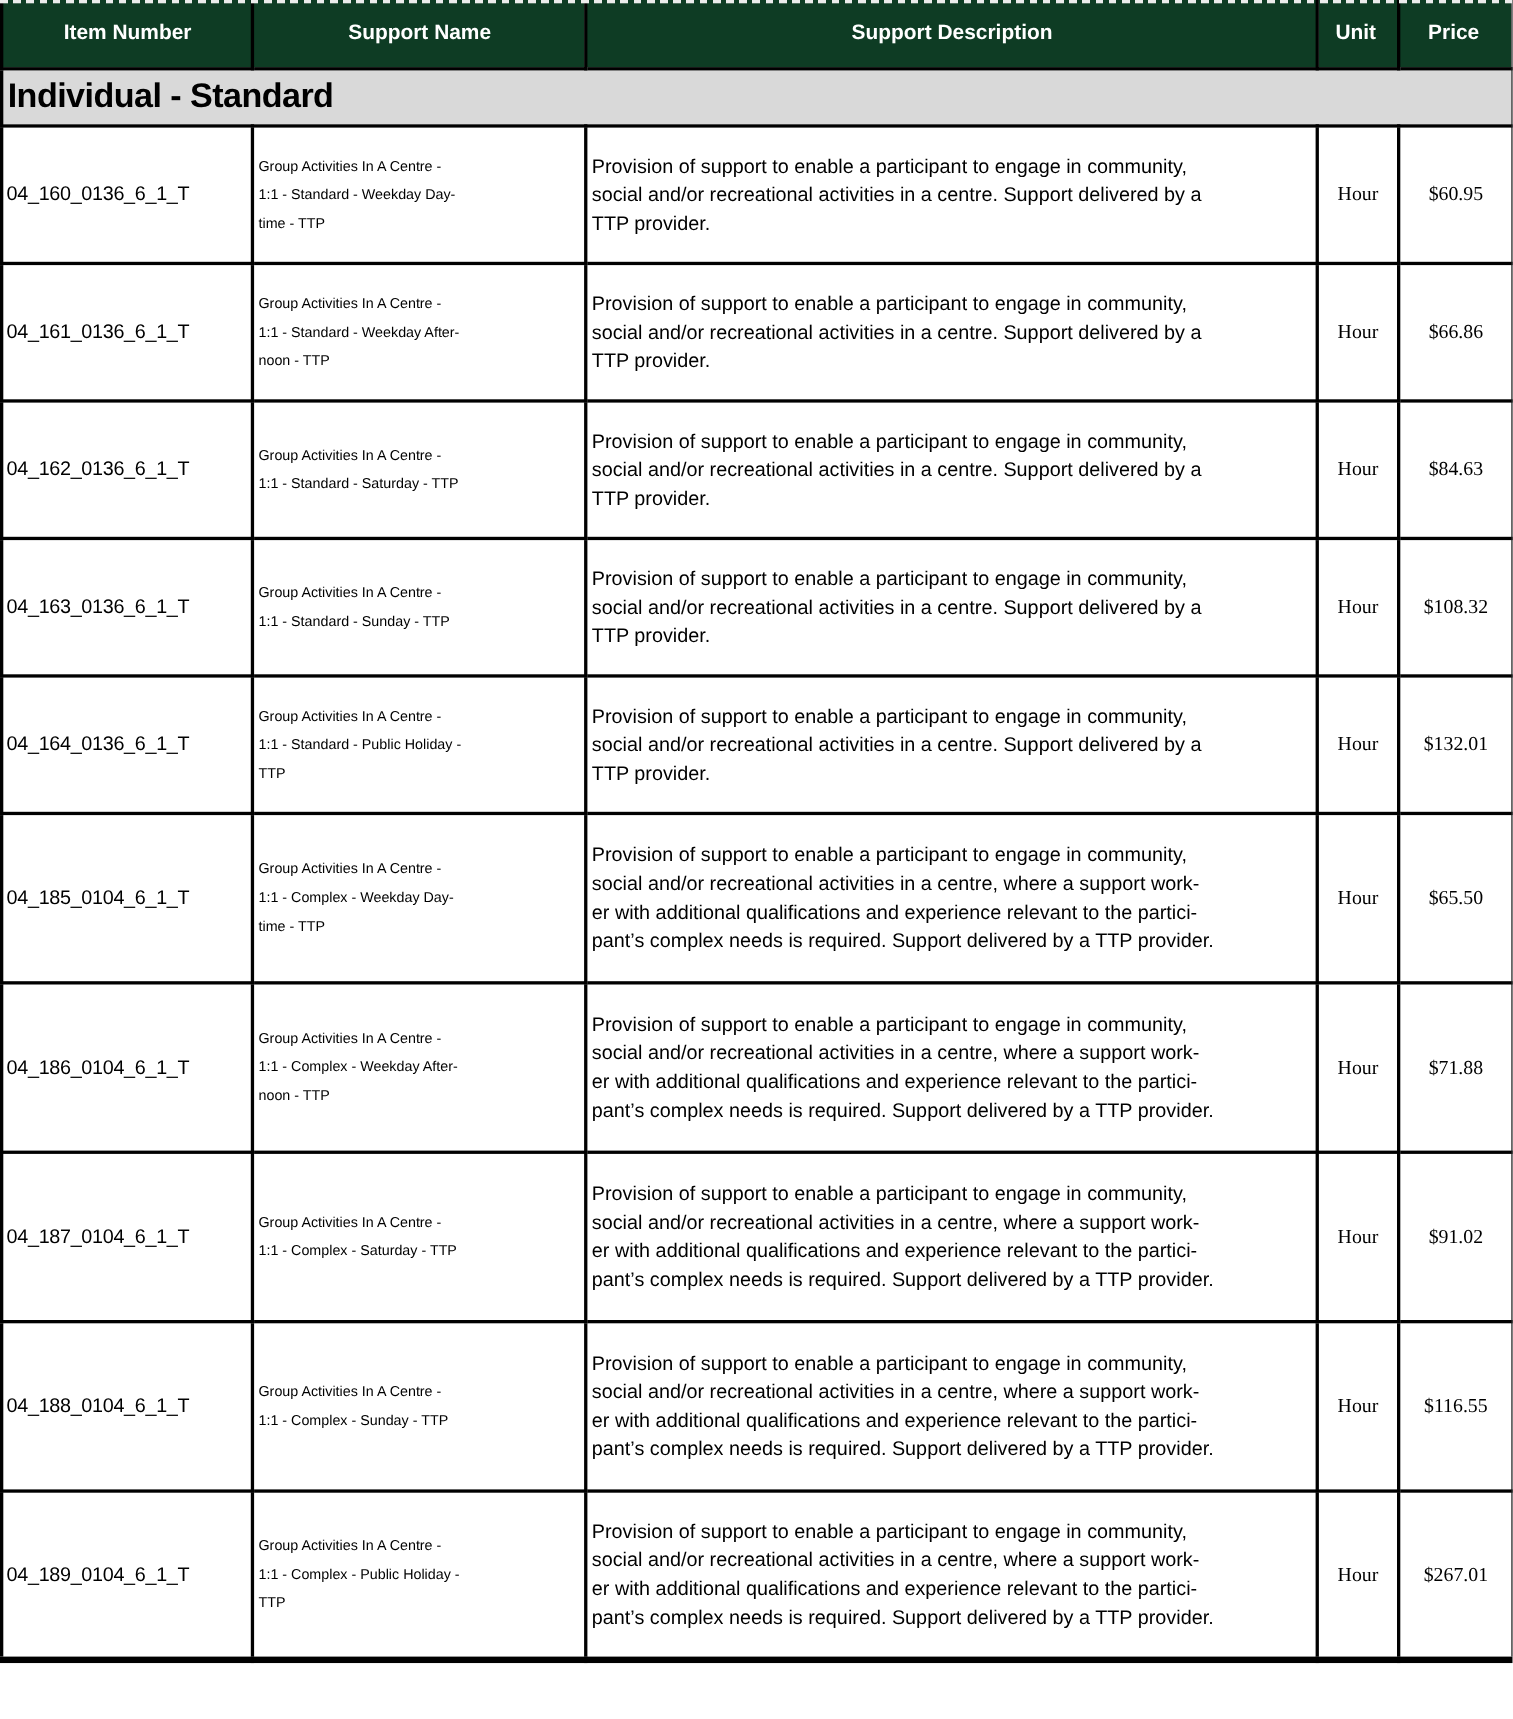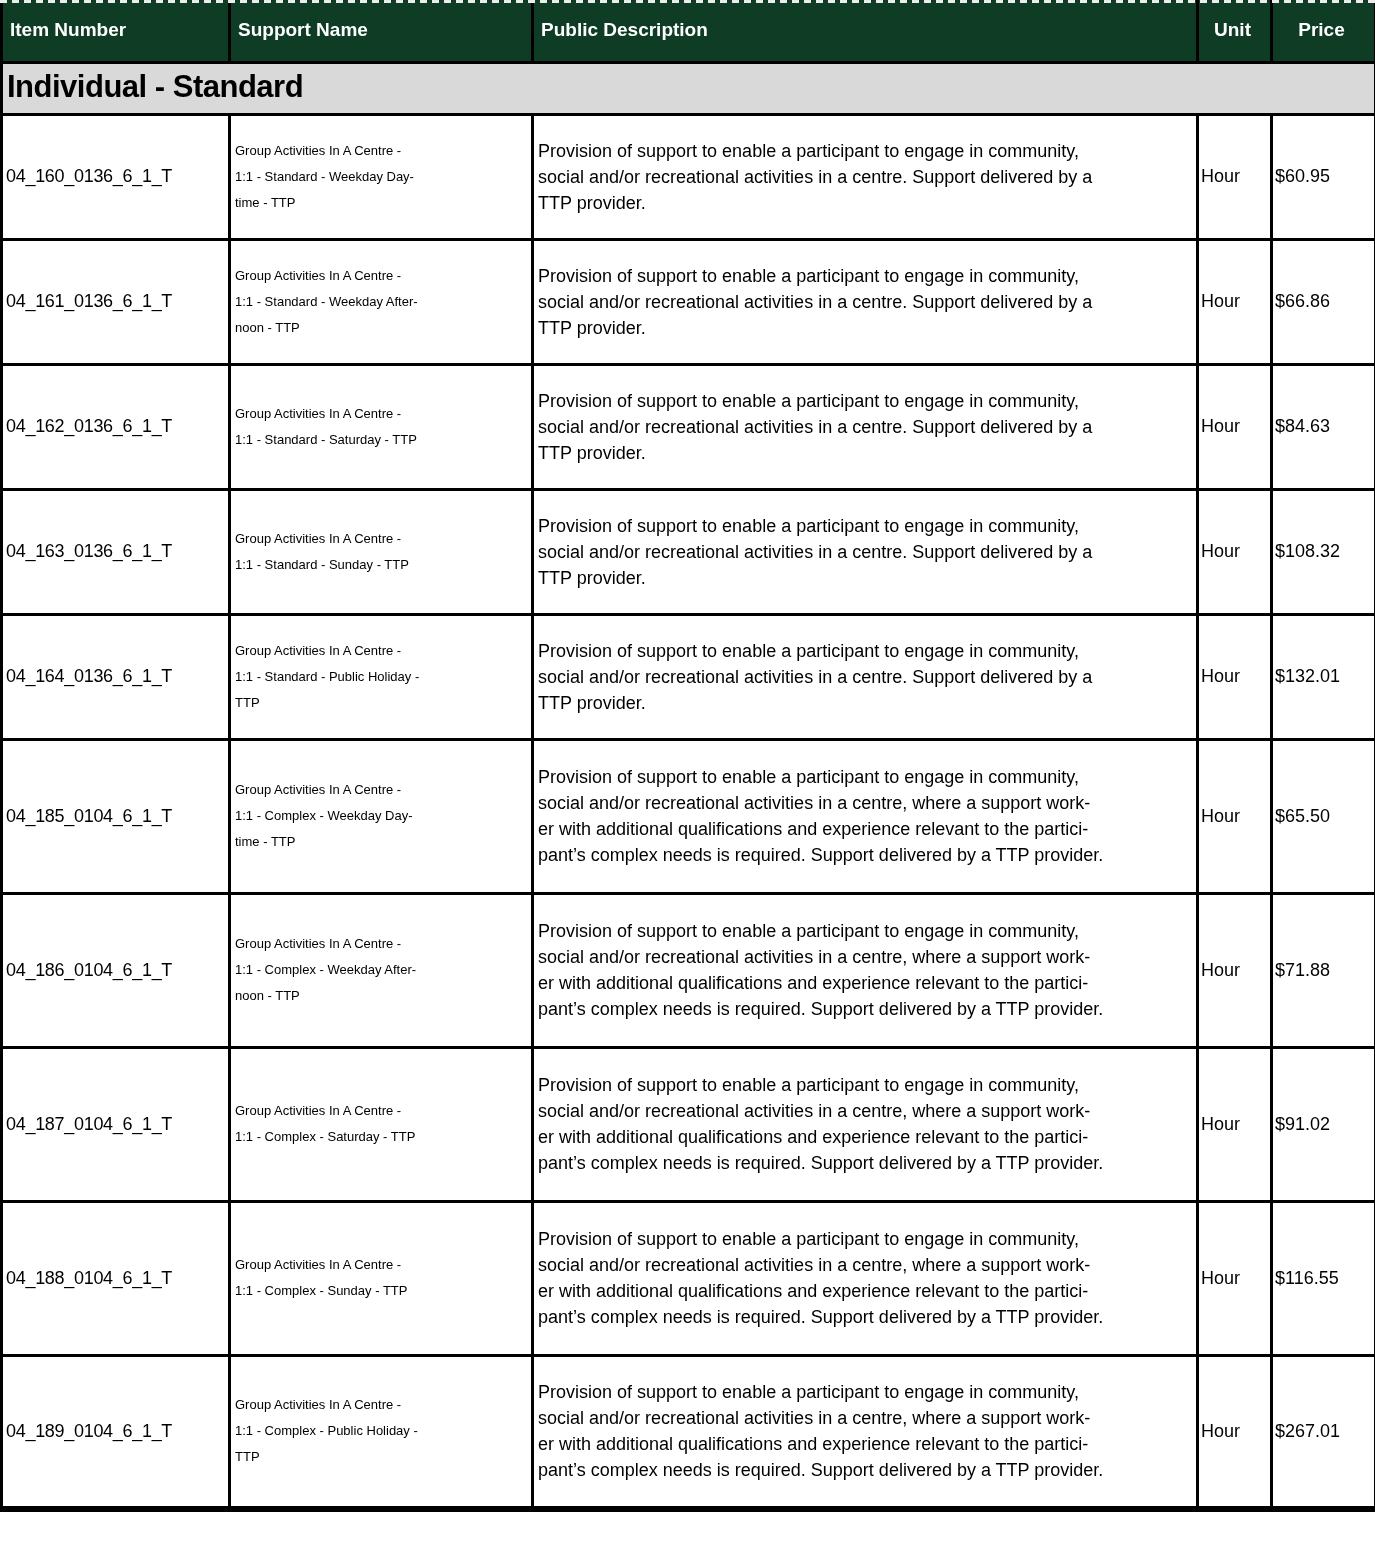--- a/index.html
+++ b/index.html
@@ -42,21 +42,21 @@
   col.c-desc { width: 665px; }
   col.c-unit { width: 74px; }
   col.c-price { width: 105px; }
 
   tr.header-row { height: 62px; }
   tr.header-row th {
     background: #0e3c24;
     color: #ffffff;
     font-size: 19px;
     font-weight: bold;
-    text-align: left;
+    text-align: center;
     border-top: none;
     padding-left: 7px;
   }
   tr.header-row th.center { text-align: center; padding-left: 2px; }
 
   tr.section-row { height: 52px; }
   tr.section-row td {
     background: #d9d9d9;
     font-size: 31px;
     font-weight: bold;
@@ -82,42 +82,44 @@
   }
   td.support-desc {
     font-size: 18px;
     line-height: 26px;
     white-space: pre-line;
     padding-left: 4px;
     padding-right: 2px;
   }
   td.unit-cell, td.price-cell {
     font-size: 18px;
+    text-align: center;
     padding: 2px;
+    font-family: Liberation Serif, serif;
   }
 </style>
 </head>
 <body>
 
 <div class="page">
   <div class="dash-line"></div>
 
   <table class="price-table">
     <colgroup>
       <col class="c-item">
       <col class="c-name">
       <col class="c-desc">
       <col class="c-unit">
       <col class="c-price">
     </colgroup>
     <thead>
       <tr class="header-row">
         <th>Item Number</th>
         <th>Support Name</th>
-        <th>Public Description</th>
+        <th>Support Description</th>
         <th class="center">Unit</th>
         <th class="center">Price</th>
       </tr>
     </thead>
     <tbody>
       <tr class="section-row">
         <td colspan="5">Individual - Standard</td>
       </tr>
 
       <tr class="data-row standard">

